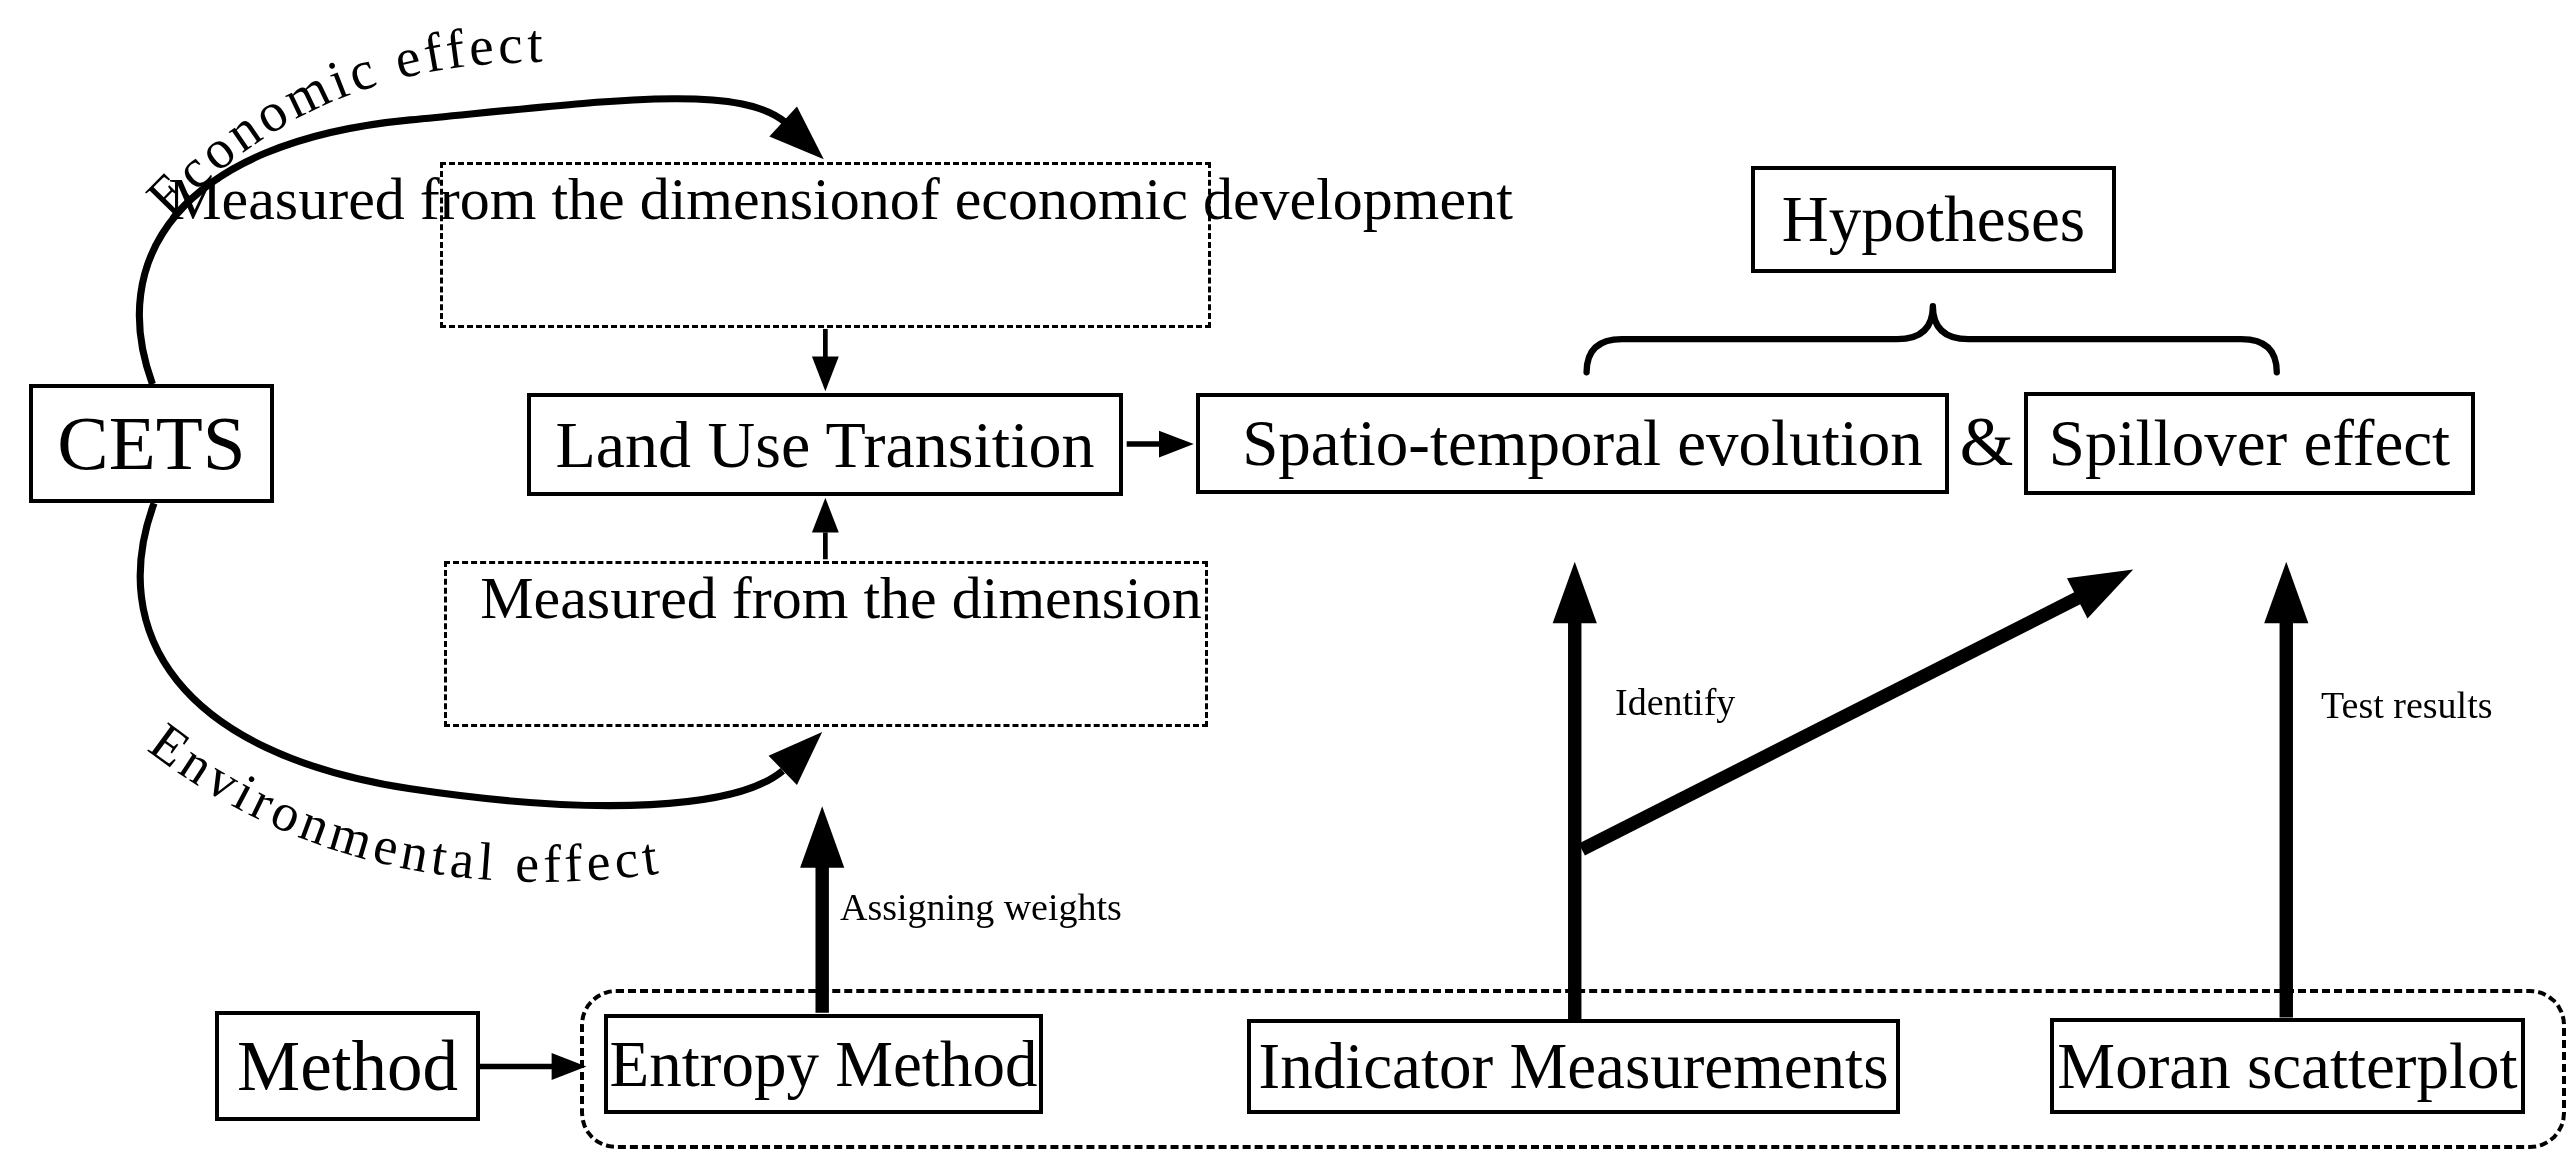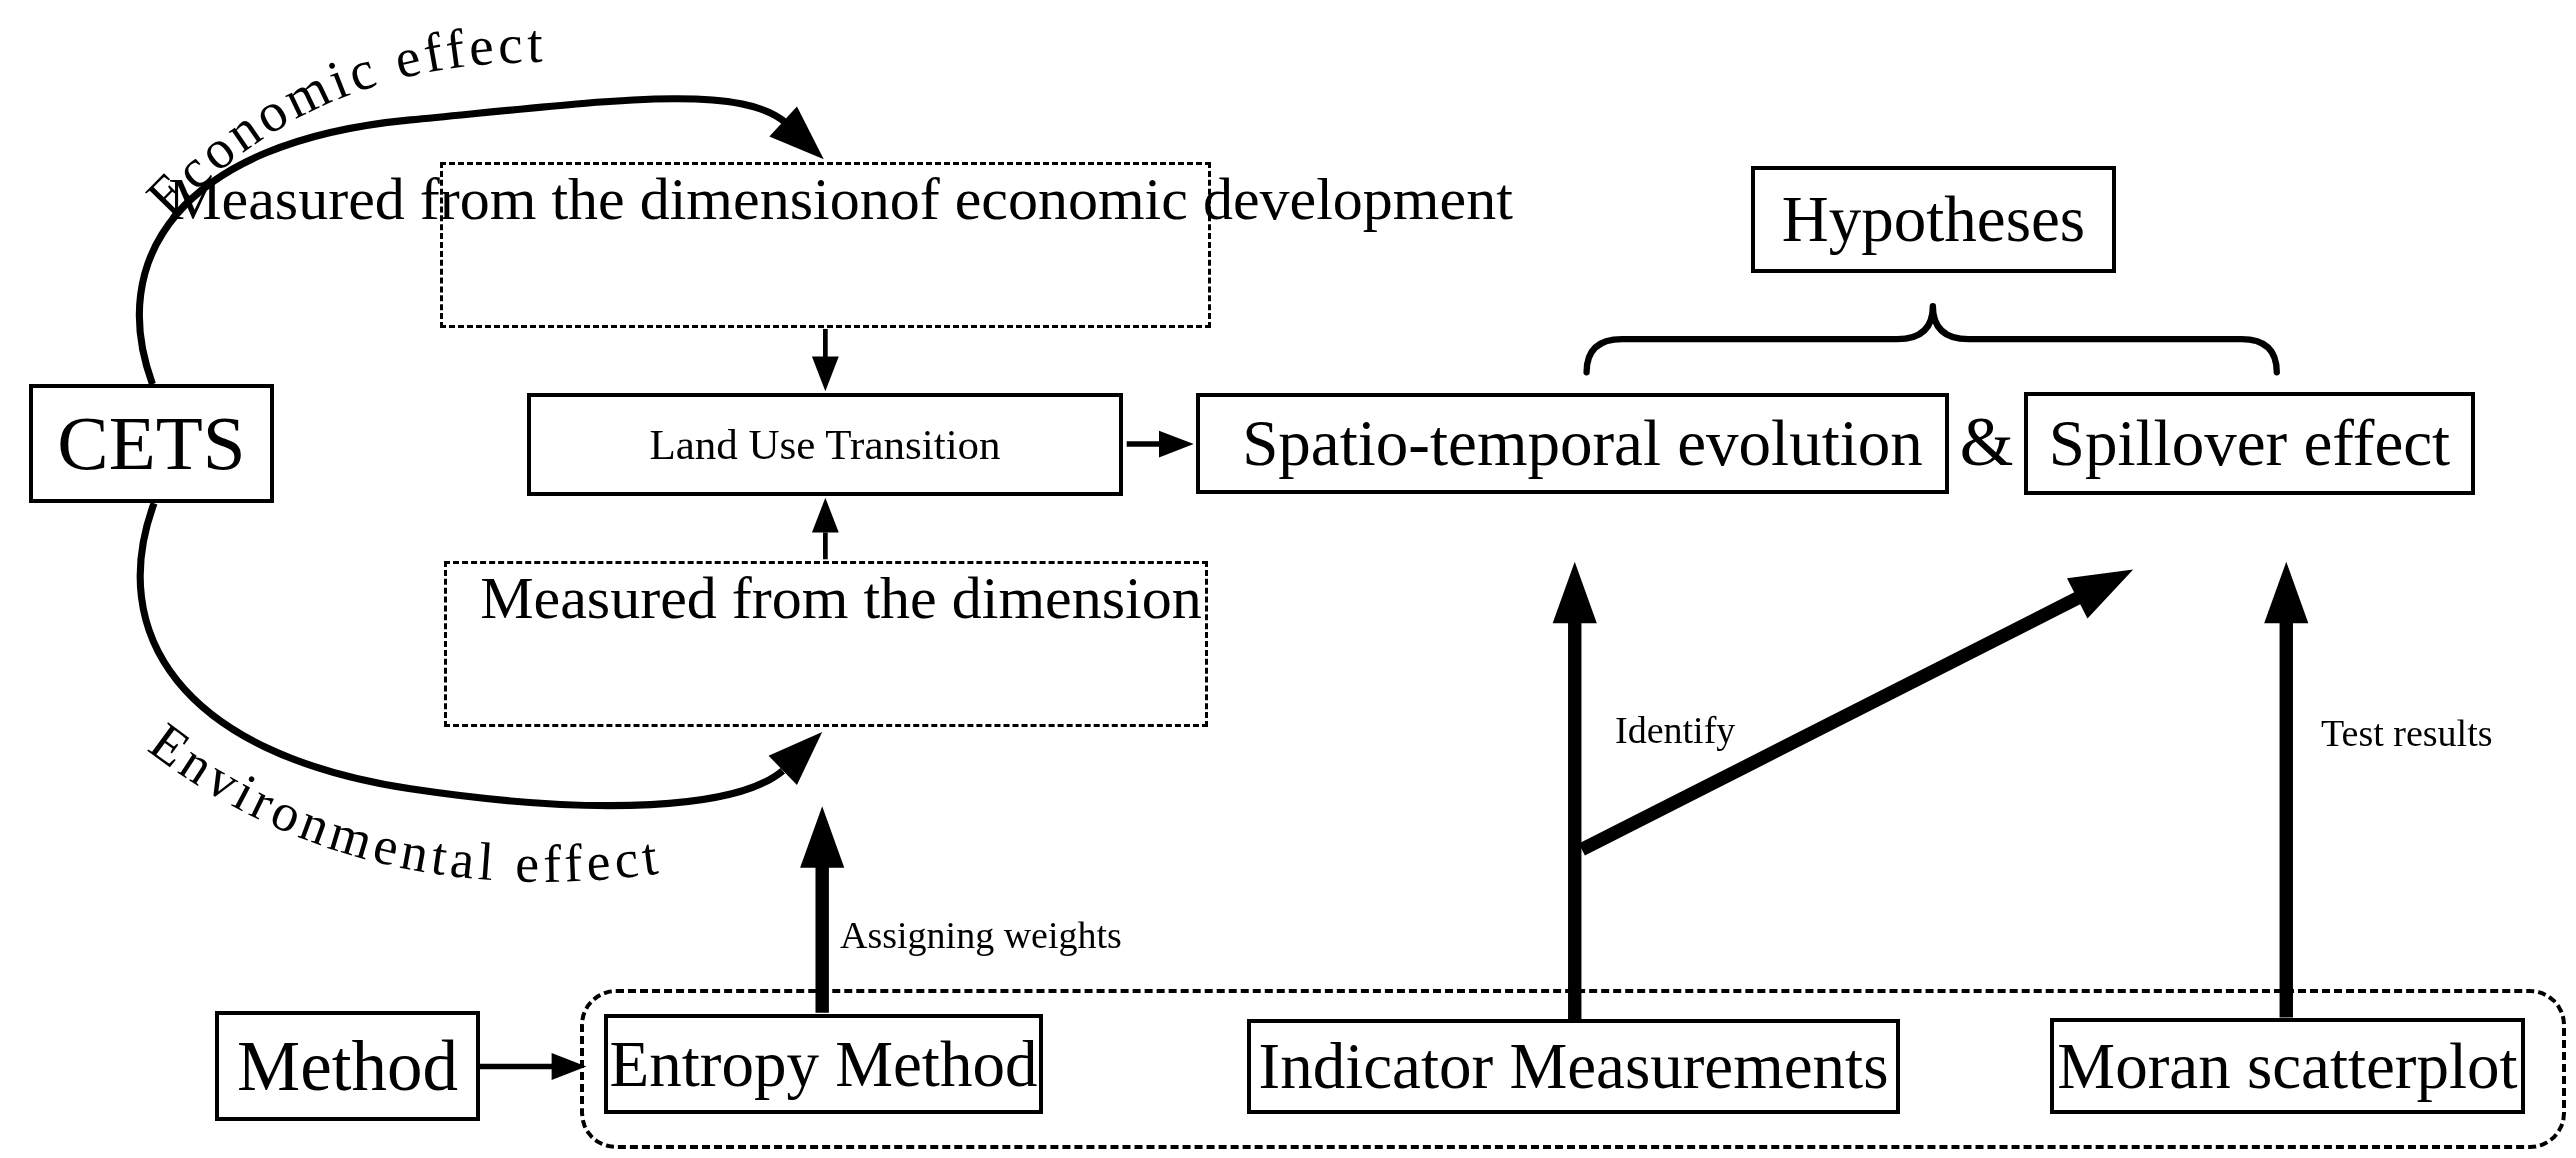--- a/index.html
+++ b/index.html
@@ -9,21 +9,21 @@
   .layer{position:absolute;left:0;top:0;width:2576px;height:1158px;}
   .box{position:absolute;box-sizing:border-box;background:#fff;
        display:flex;align-items:center;justify-content:center;
        white-space:nowrap;line-height:1;text-align:center;}
   .solid{border:4px solid #000;}
   .dashed{border:3.2px dashed #000;background:transparent;
           flex-direction:row;align-items:flex-start;justify-content:center;
           padding-left:30px;line-height:1.15;text-align:left;}
   .container-dashed{position:absolute;box-sizing:border-box;border:4px dashed #000;
           border-radius:36px;background:transparent;}
-  .freelabel{position:absolute;white-space:nowrap;line-height:1.2;font-size:38px;margin-top:28px;}
+  .freelabel{position:absolute;white-space:nowrap;line-height:1.2;font-size:38px;}
   .amp{position:absolute;display:flex;align-items:center;justify-content:center;}
   svg{position:absolute;left:0;top:0;}
   svg text{font-family:"Liberation Serif","DejaVu Serif",serif;fill:#000;}
   .stroke{stroke:#000;fill:none;}
   .fillhead{fill:#000;stroke:none;}
 </style>
 </head>
 <body>
 
 <div class="canvas">
@@ -75,21 +75,21 @@
 
   <div class="box solid" style="left:29px;top:384px;width:245px;height:119px;font-size:77px;">
     <span>CETS</span>
   </div>
 
   <div class="box dashed" style="left:440px;top:162px;width:771px;height:166px;font-size:60px;">
     <div>Measured from the dimension</div>
     <div>of economic development</div>
   </div>
 
-  <div class="box solid" style="left:527px;top:393px;width:596px;height:103px;font-size:43px;">
+  <div class="box solid" style="left:527px;top:393px;width:596px;height:103px;font-size:66px;">
     <span>Land Use Transition</span>
   </div>
 
   <div class="box dashed" style="left:444px;top:561px;width:764px;height:166px;font-size:60px;">
     <div>Measured from the dimension</div>
   </div>
 
   <div class="box solid" style="left:1751px;top:166px;width:365px;height:107px;font-size:65px;">
     <span>Hypotheses</span>
   </div>

